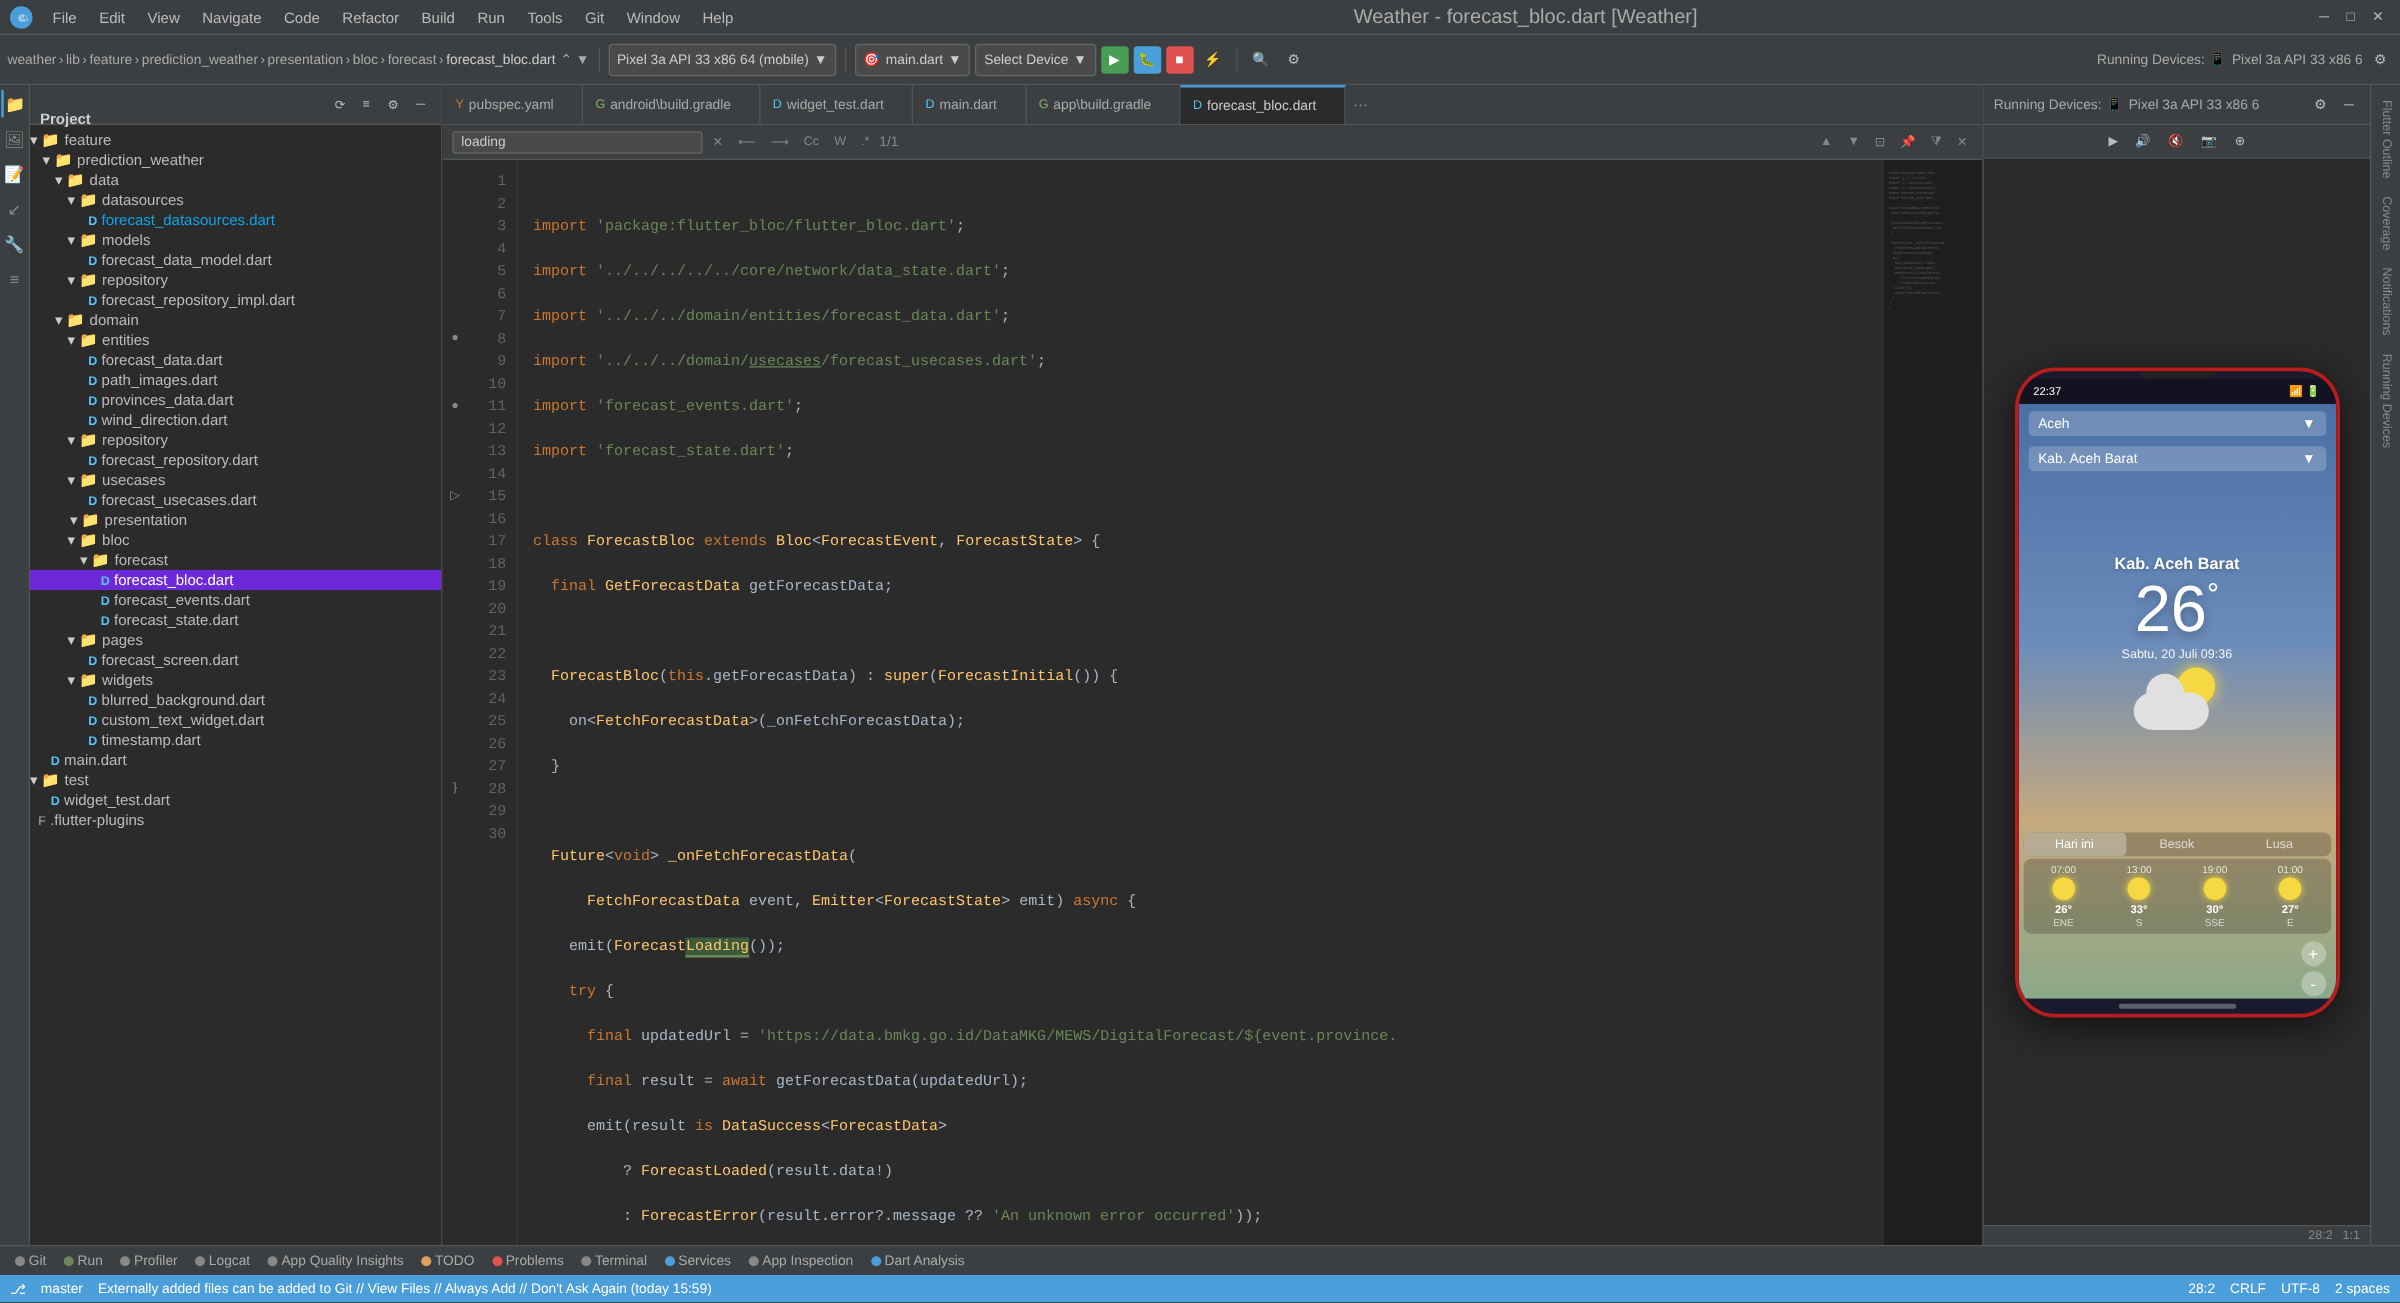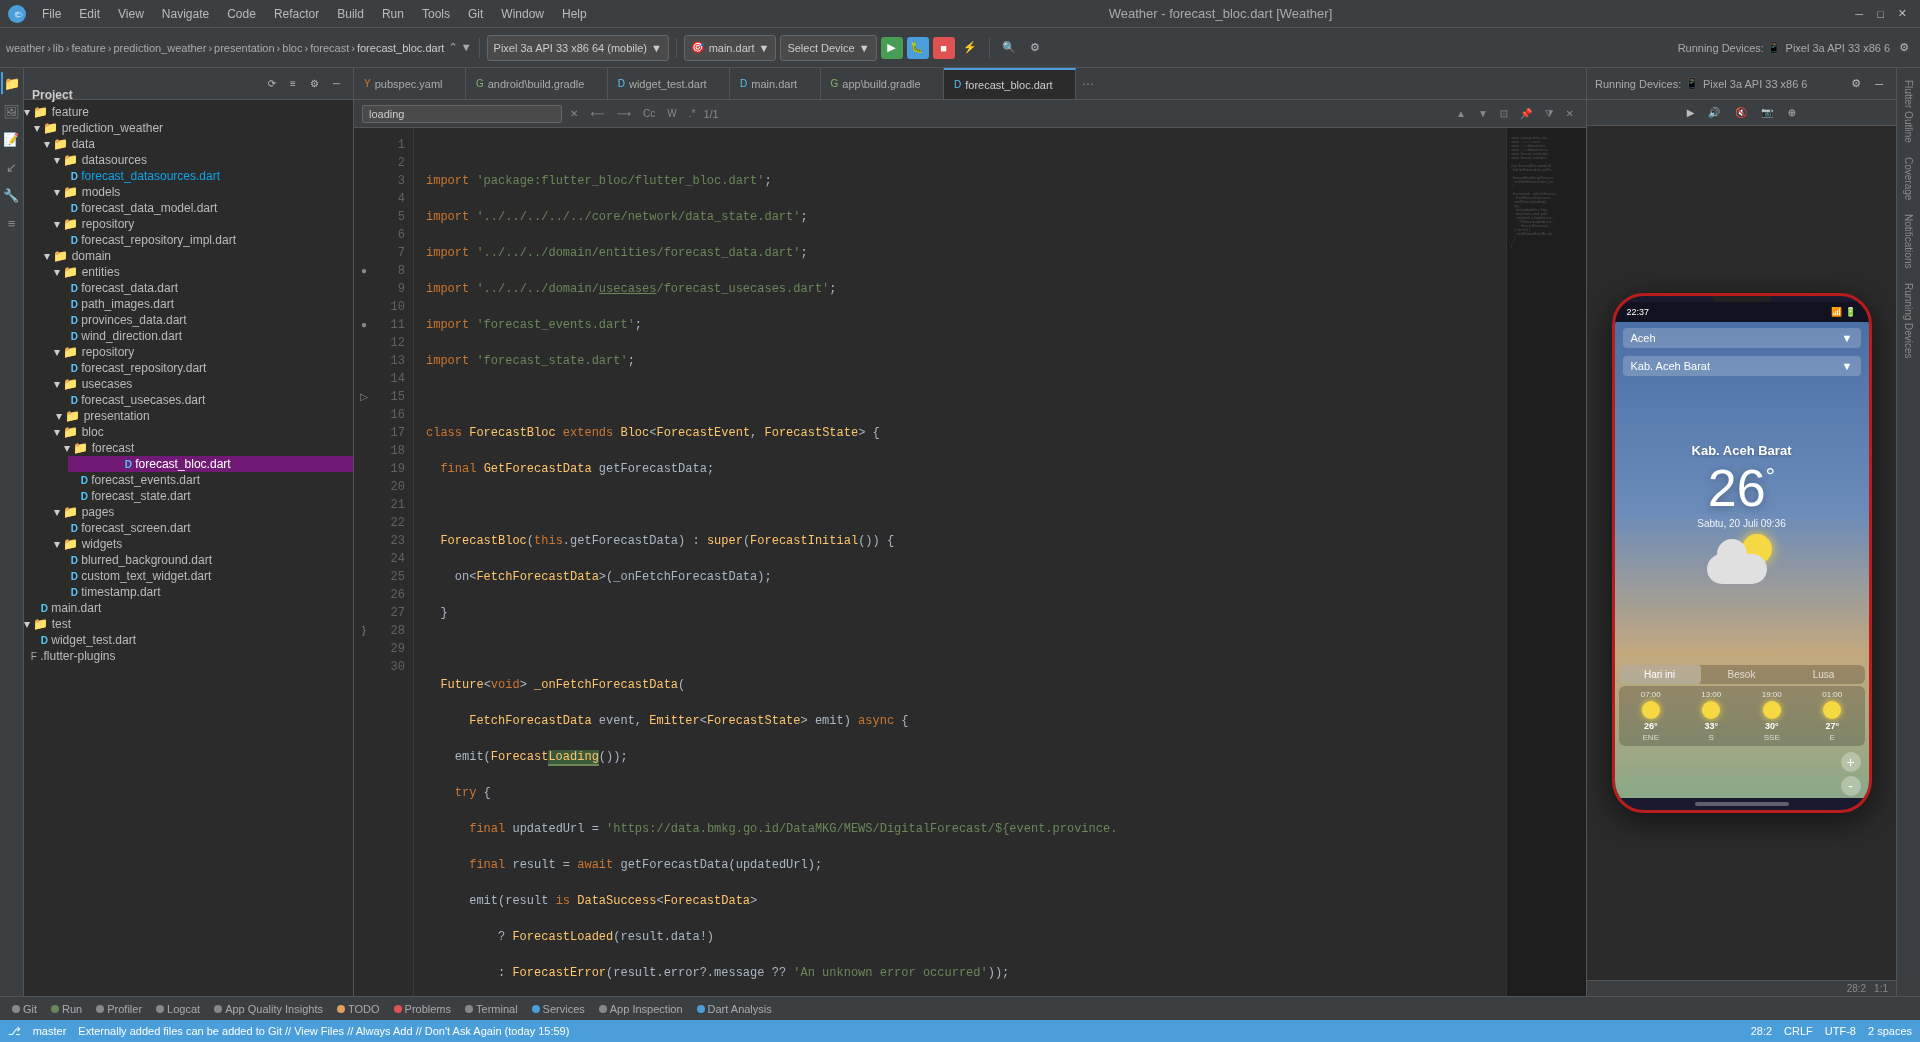--- a/index.html
+++ b/index.html
@@ -3,34 +3,34 @@
   <meta charset="utf-8">
   <style>
     * { margin: 0; padding: 0; box-sizing: border-box; }
     body { width: 1920px; height: 1042px; overflow: hidden; font-family: 'Segoe UI', sans-serif; background: #2b2b2b; color: #ccc; font-size: 12px; }
 
     
     #menu-bar { display: flex; align-items: center; background: #3c3f41; height: 28px; padding: 0 8px; gap: 12px; border-bottom: 1px solid #555; }
     #menu-bar .app-logo { width: 18px; height: 18px; background: #4a9eda; border-radius: 50%; display: flex; align-items: center; justify-content: center; font-size: 10px; color: white; flex-shrink: 0; }
     #menu-bar .menu-items { display: flex; gap: 10px; }
     #menu-bar .menu-item { color: #bbb; cursor: pointer; padding: 2px 4px; font-size: 12px; }
-    #menu-bar .title { flex: 1; text-align: center; color: #aaa; font-size: 13px; }
+    #menu-bar .title { flex: 1; text-align: center; color: #aaa; font-size: 16px; }
 
     
     #toolbar { display: flex; align-items: center; background: #3c3f41; height: 40px; padding: 0 6px; gap: 4px; border-bottom: 1px solid #555; }
     .toolbar-btn { background: none; border: none; color: #bbb; cursor: pointer; padding: 3px 5px; border-radius: 3px; font-size: 11px; display: flex; align-items: center; gap: 2px; }
     .toolbar-separator { width: 1px; height: 20px; background: #555; margin: 0 3px; }
     .toolbar-dropdown { background: #4a4a4a; border: 1px solid #666; border-radius: 3px; color: #ccc; padding: 3px 6px; font-size: 11px; cursor: pointer; display: flex; align-items: center; gap: 4px; height: 26px; }
 
     
     #project-panel { width: 330px; background: #2b2b2b; border-right: 1px solid #555; display: flex; flex-direction: column; overflow: hidden; }
     #project-header { display: flex; align-items: center; background: #3c3f41; padding: 4px 8px; gap: 4px; border-bottom: 1px solid #555; height: 32px; }
     #project-tree { flex: 1; overflow-y: auto; padding: 4px 0; font-size: 12px; }
     .tree-item { display: flex; align-items: center; padding: 1px 0; cursor: pointer; white-space: nowrap; }
-    .tree-item.selected { background: #701a75; margin-left: 44px; }
+    .tree-item.selected { background: #6d28d9; }
 
     
     #editor-area { flex: 1; display: flex; flex-direction: column; background: #2b2b2b; overflow: hidden; }
     #tabs-bar { display: flex; align-items: center; background: #3c3f41; height: 32px; overflow-x: auto; border-bottom: 1px solid #555; }
     .tab { display: flex; align-items: center; padding: 0 10px; height: 32px; border-right: 1px solid #555; cursor: pointer; white-space: nowrap; gap: 4px; font-size: 11px; color: #aaa; flex-shrink: 0; }
     .tab.active { background: #2b2b2b; color: #ccc; border-top: 2px solid #4a9eda; }
     .tab .close-btn { opacity: 0; font-size: 10px; }
     .tab-more { padding: 0 6px; color: #888; cursor: pointer; }
 
     

